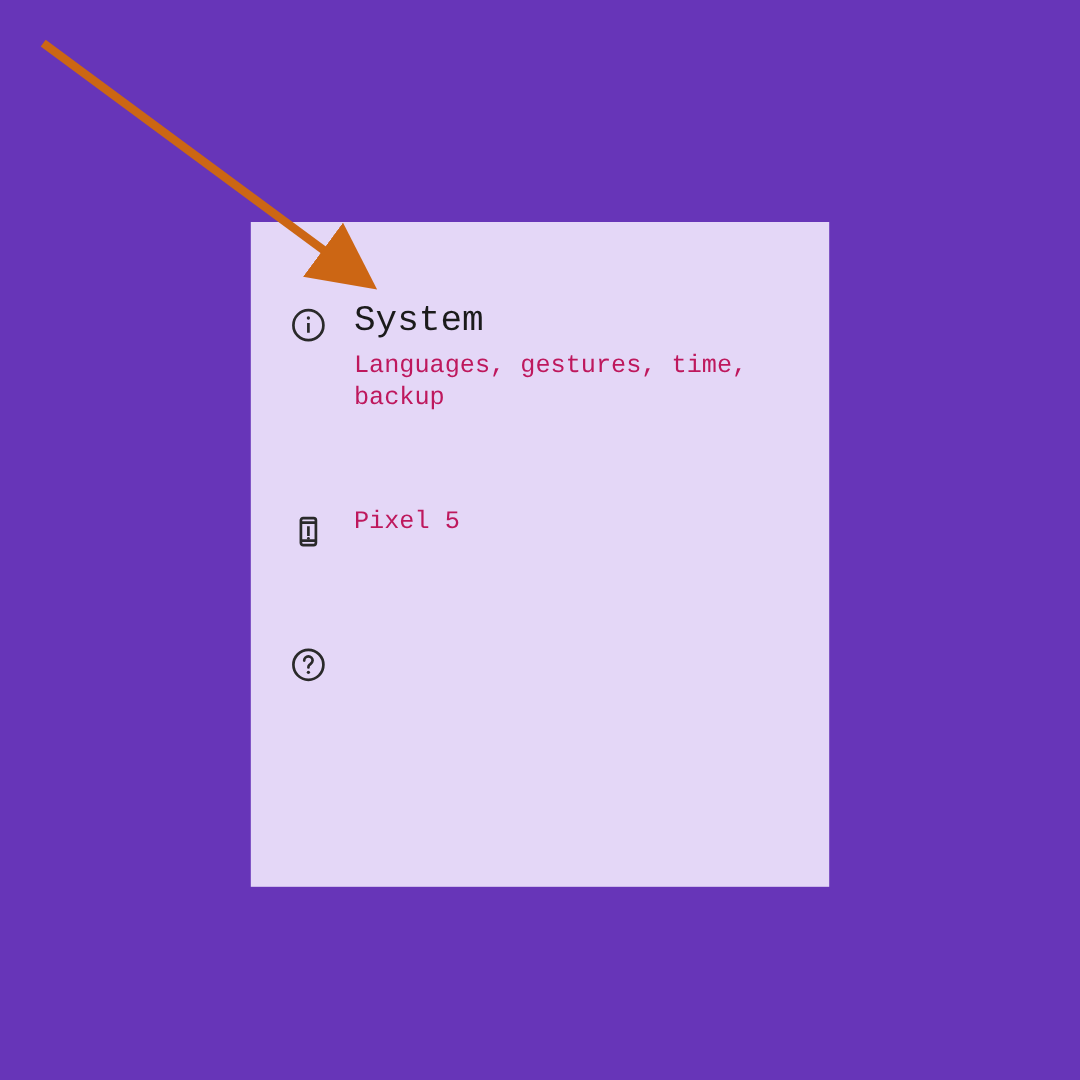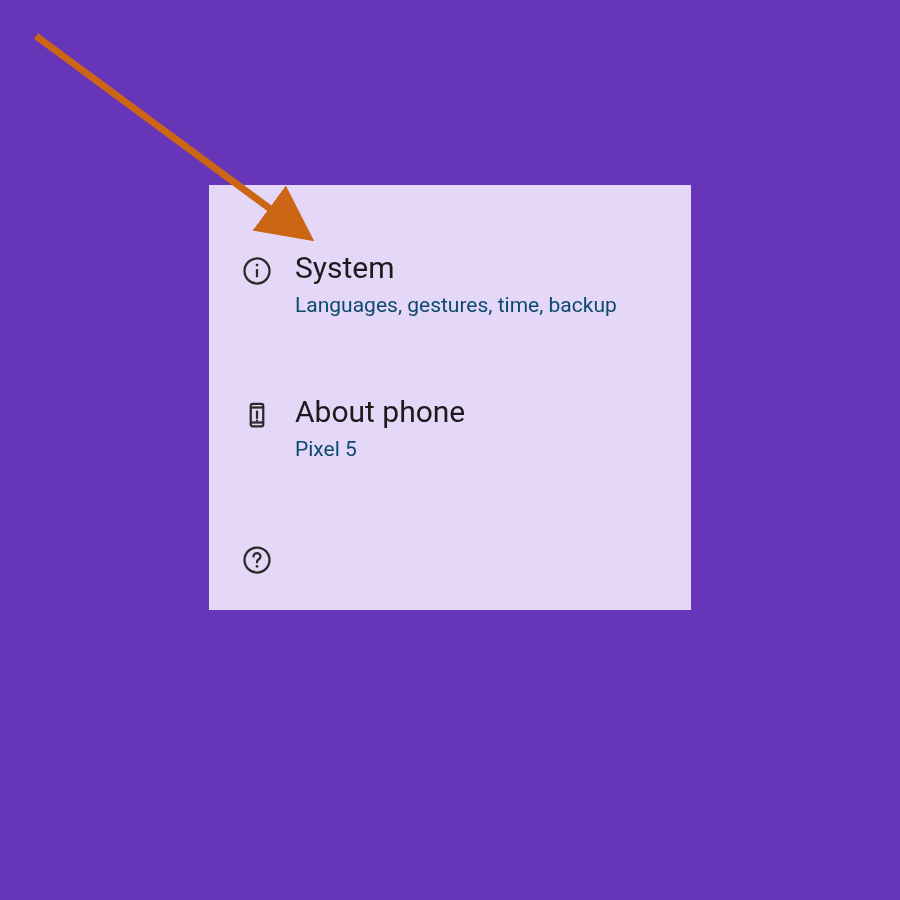--- a/index.html
+++ b/index.html
@@ -9,23 +9,24 @@
       background: #6735b8;
       font-family: Roboto, -apple-system, BlinkMacSystemFont, "Segoe UI", Arial, sans-serif;
       position: relative;
       overflow: hidden;
     }
     .settings-panel {
       position: absolute;
       left: 209px;
       top: 185px;
       width: 482px;
-      height: 425px;
+      height: 554px;
       background: #e4d7f7;
       padding: 45px 0 0 0;
+      font-family: Liberation Mono, monospace;
     }
     .settings-item {
       display: flex;
       align-items: flex-start;
       padding: 20px 24px;
       cursor: pointer;
       margin-bottom: 35px;
     }
     .icon-wrap {
       width: 48px;
@@ -42,21 +43,21 @@
     .item-title {
       font-size: 30px;
       font-weight: 400;
       color: #1b1b1b;
       line-height: 1.2;
       margin-bottom: 6px;
     }
     .item-subtitle {
       font-size: 21px;
       font-weight: 400;
-      color: #0c4a6e;
+      color: #be185d;
       line-height: 1.3;
     }
     .annotation-arrow {
       position: absolute;
       left: 28px;
       top: 28px;
       pointer-events: none;
     }
   </style>
 </head>
@@ -82,21 +83,20 @@
     <div class="icon-wrap">
       <svg width="30" height="30" viewBox="0 0 24 24" fill="none" stroke="#2a2a2a" stroke-width="1.8">
         <rect x="7" y="3" width="10" height="18" rx="1.5"></rect>
         <line x1="7" y1="6" x2="17" y2="6"></line>
         <line x1="7" y1="18" x2="17" y2="18"></line>
         <line x1="12" y1="8.5" x2="12" y2="15"></line>
         <circle cx="12" cy="16.5" r="0.9" fill="#2a2a2a" stroke="none"></circle>
       </svg>
     </div>
     <div class="item-text">
-      <div class="item-title">About phone</div>
       <div class="item-subtitle">Pixel 5</div>
     </div>
   </div>
 
   <div class="settings-item">
     <div class="icon-wrap">
       <svg width="30" height="30" viewBox="0 0 24 24" fill="none" stroke="#2a2a2a" stroke-width="1.8">
         <circle cx="12" cy="12" r="10"></circle>
         <path d="M9.2 9.2a2.8 2.8 0 0 1 5.6 0c0 1.6-1.4 2.2-2.2 2.9-.5.45-.6.9-.6 1.7" stroke-linecap="round"></path>
         <circle cx="12" cy="17" r="1.1" fill="#2a2a2a" stroke="none"></circle>

